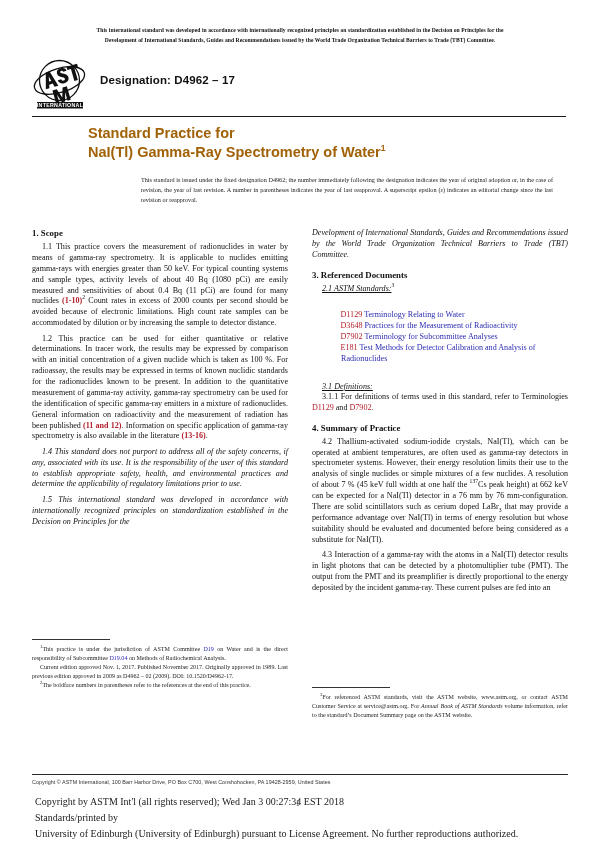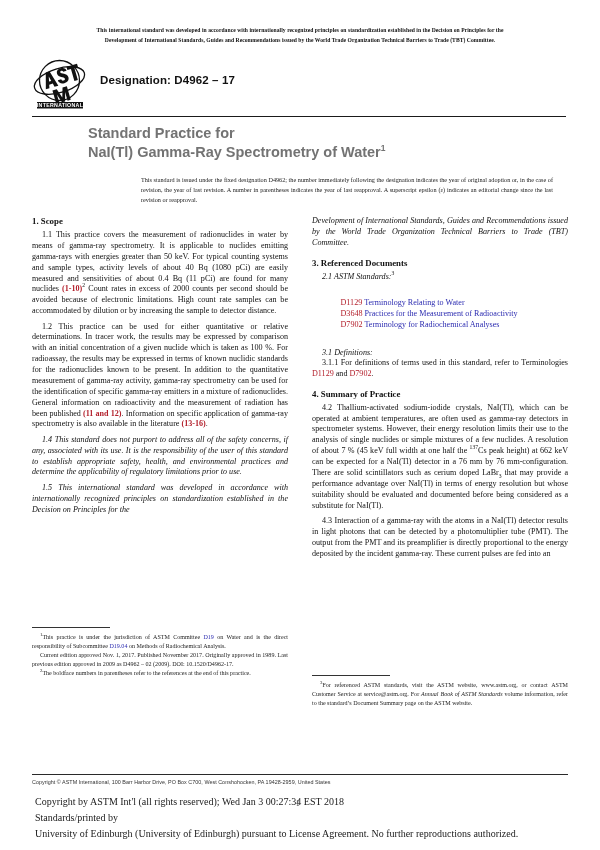--- a/index.html
+++ b/index.html
@@ -76,42 +76,42 @@
     position: absolute;
     top: 124px;
     left: 88px;
     width: 478px;
   }
   .doc-title {
     font-family: "Liberation Sans", sans-serif;
     font-weight: bold;
     font-size: 14.5px;
     line-height: 1.34;
-    color: #737373;
+    color: #a16207;
     margin: 0;
   }
   .doc-title sup {
     font-size: 8.5px;
     vertical-align: super;
     line-height: 0;
   }
   .issue-note {
     margin-top: 12px;
     margin-left: 53px;
     width: 412px;
     font-size: 6.2px;
     line-height: 1.62;
     text-align: justify;
     color: #222;
   }
 
   
   .columns {
     position: absolute;
-    top: 216px;
+    top: 228px;
     left: 32px;
     width: 536px;
     height: 520px;
   }
   .col {
     position: absolute;
     top: 0;
     width: 256px;
   }
   .col-left { left: 0; }
@@ -138,21 +138,21 @@
     color: #111;
   }
   .sec-head.first { margin-top: 0; }
 
   .subhead {
     font-size: 8.1px;
     margin: 0 0 1px 0;
     text-indent: 10px;
     color: #111;
   }
-  .subhead i { font-style: italic; }
+  .subhead i { font-style: italic; text-decoration: underline; }
   .subhead sup { font-size: 5.6px; vertical-align: super; line-height: 0;}
 
   .ref-list {
     margin: 17px;
     padding: 0;
     list-style: none;
   }
   .ref-list li {
     font-size: 8.1px;
     line-height: 1.33;
@@ -320,21 +320,22 @@
 
       <p class="p ital noindent">Development of International Standards, Guides and Recommendations issued by the World Trade Organization Technical Barriers to Trade (TBT) Committee.</p>
 
       <div class="sec-head">3. Referenced Documents</div>
 
       <div class="subhead"><i>2.1 ASTM Standards:</i><sup>3</sup></div>
 
       <ul class="ref-list">
         <li><span class="ref-id">D1129</span> <span>Terminology Relating to Water</span></li>
         <li><span class="ref-id">D3648</span> <span>Practices for the Measurement of Radioactivity</span></li>
-        <li><span class="ref-id">D7902</span> <span>Terminology for Radiochemical Analyses</span></li>
+        <li><span class="ref-id">D7902</span> <span>Terminology for Subcommittee Analyses</span></li>
+        <li><span class="ref-id">E181</span> <span>Test Methods for Detector Calibration and Analysis of Radionuclides</span></li>
       </ul>
 
 
       <div class="subhead"><i>3.1 Definitions:</i></div>
 
       <p class="p"><span>3.1.1 For definitions of terms used in this standard, refer to Terminologies </span><span class="red-ref">D1129</span><span> and </span><span class="red-ref">D7902</span><span>.</span></p>
 
       <div class="sec-head">4. Summary of Practice</div>
 
 

